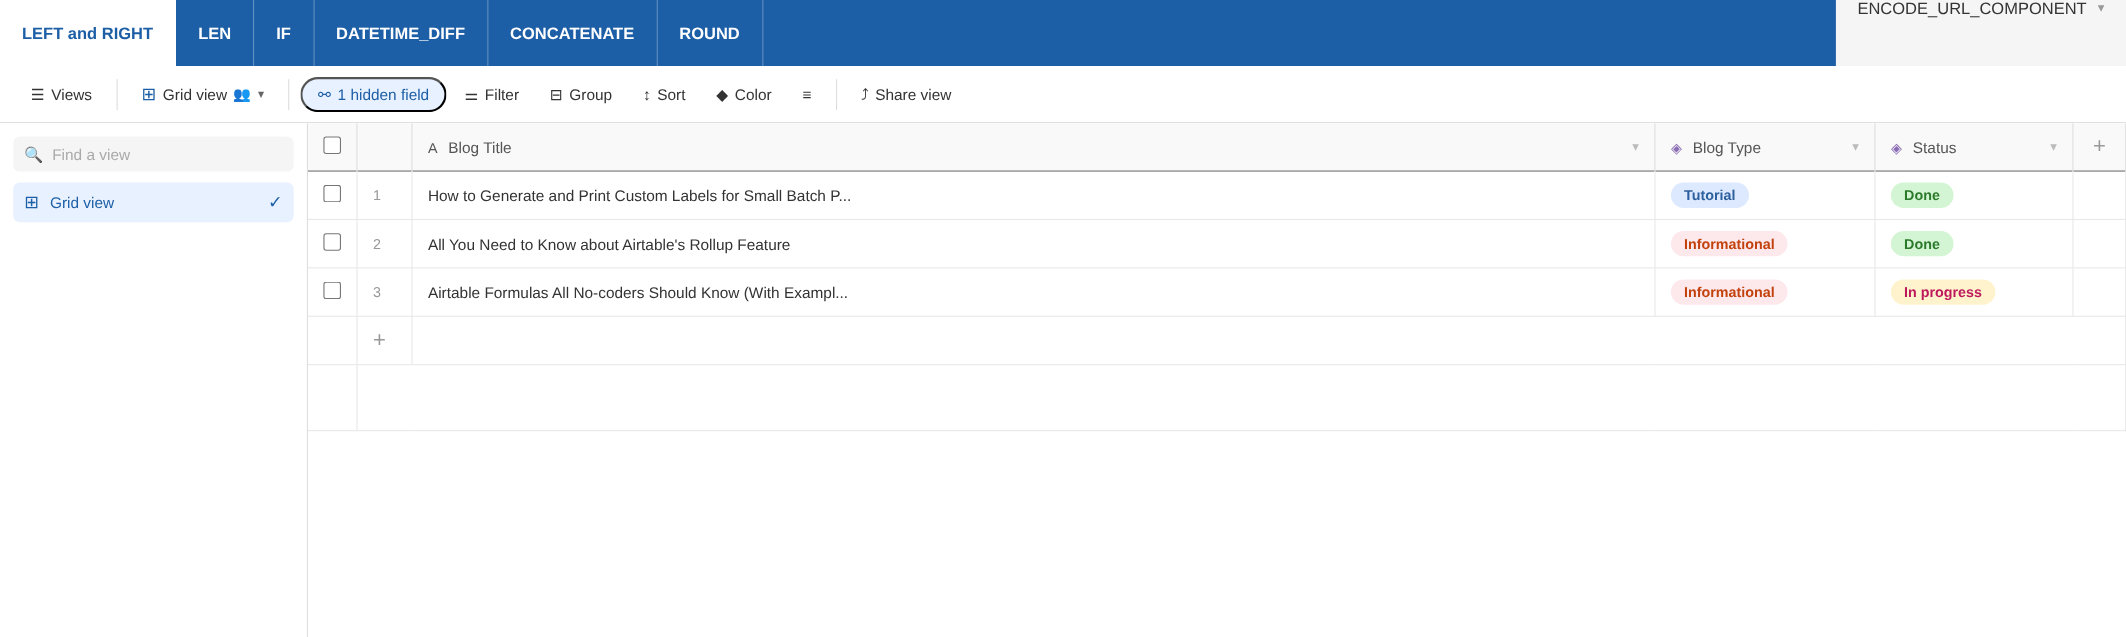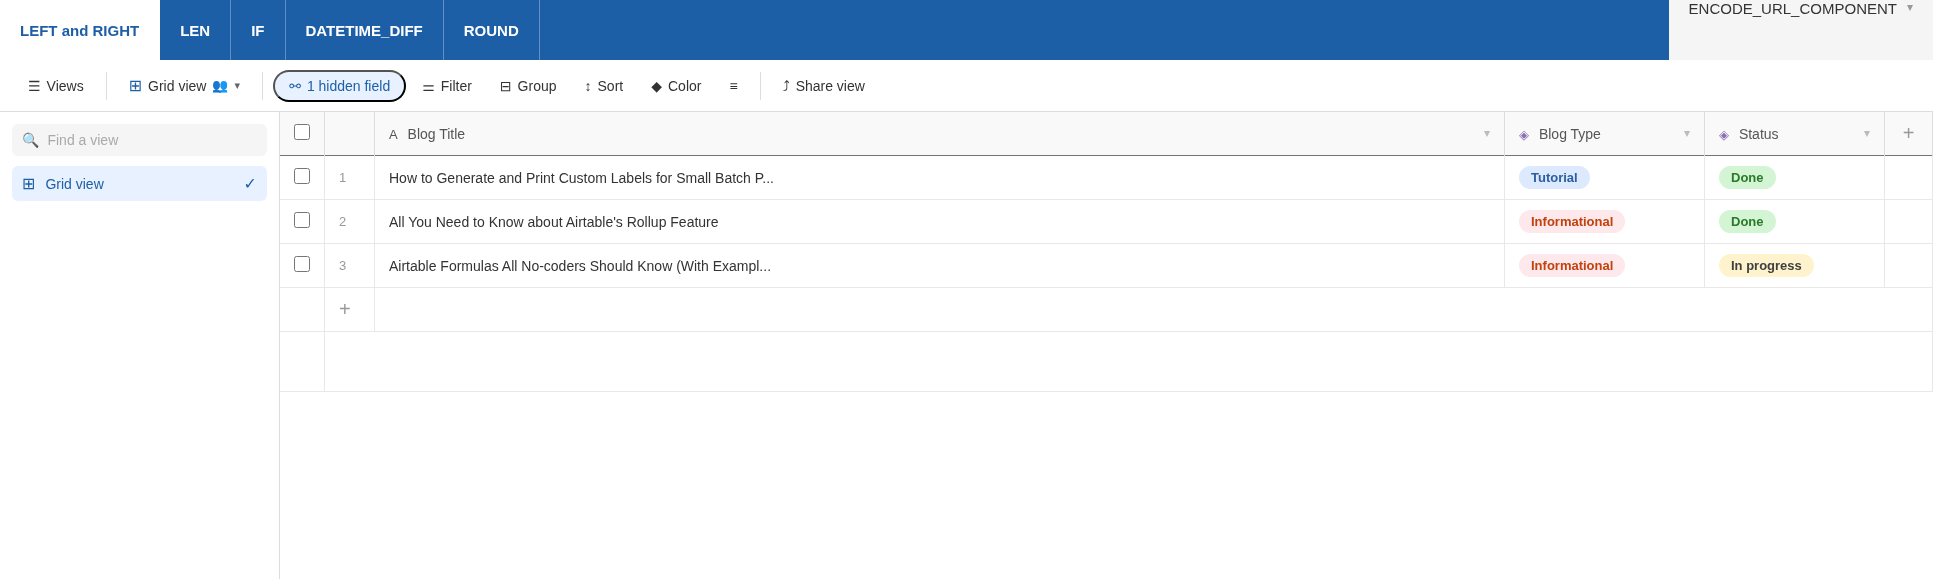--- a/index.html
+++ b/index.html
@@ -183,21 +183,21 @@
     .badge {
       display: inline-block;
       padding: 4px 12px;
       border-radius: 20px;
       font-size: 13px;
       font-weight: 700;
     }
     .badge-tutorial { background: #dce9ff; color: #2c5f9e; }
     .badge-informational { background: #fde8ec; color: #c2410c; }
     .badge-done { background: #d4f5d4; color: #2a7a2a; }
-    .badge-in-progress { background: #fef3cd; color: #404040; }
+    .badge-in-progress { background: #fef3cd; color: #be185d; }
 
     
     .th-icon { display: inline-block; margin-right: 6px; font-size: 13px; }
     .col-dropdown { float: right; color: #bbb; font-size: 12px; cursor: pointer; }
 
     .plus-row td { color: #999; font-size: 20px; cursor: pointer; }
 
     
     .checkbox-th { width: 40px; border-right: 1px solid #ddd; }
     .checkbox-input { width: 16px; height: 16px; }
@@ -212,20 +212,23 @@
     <span>LEFT and RIGHT</span>
   </div>
   <div class="tab-item">
     <span>LEN</span>
   </div>
   <div class="tab-item">
     <span>IF</span>
   </div>
   <div class="tab-item">
     <span>DATETIME_DIFF</span>
+  </div>
+  <div class="tab-item">
+    <span>CONCATENATE</span>
   </div>
   <div class="tab-item">
     <span>ROUND</span>
   </div>
   <div class="tab-item-last">
     <span>ENCODE_URL_COMPONENT</span>
     <span class="tab-chevron">▾</span>
   </div>
 </div>
 

